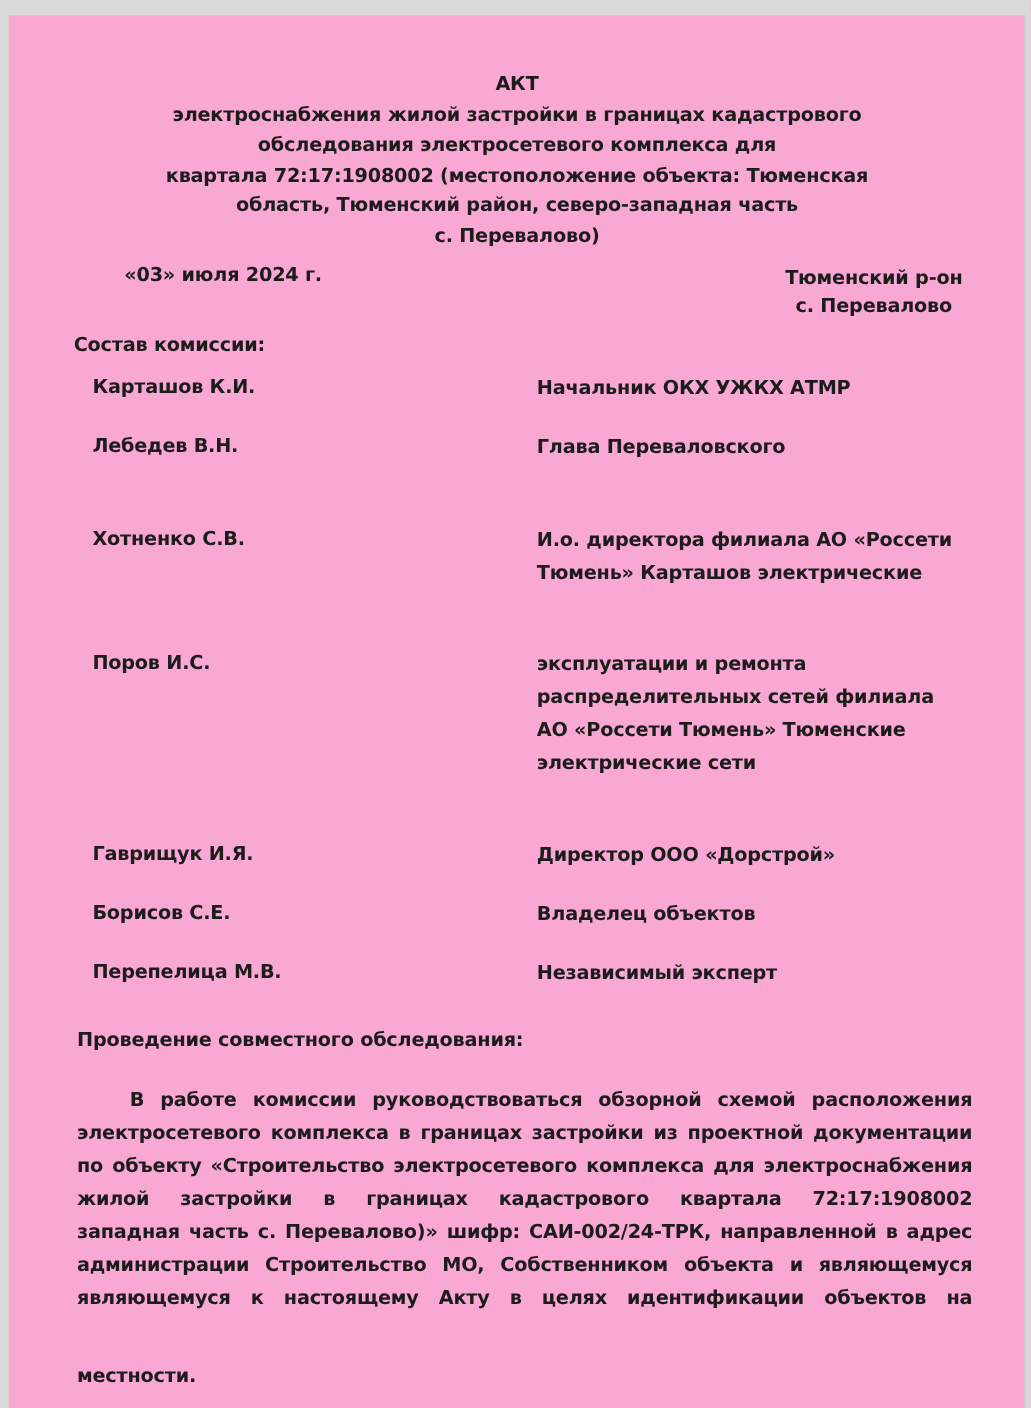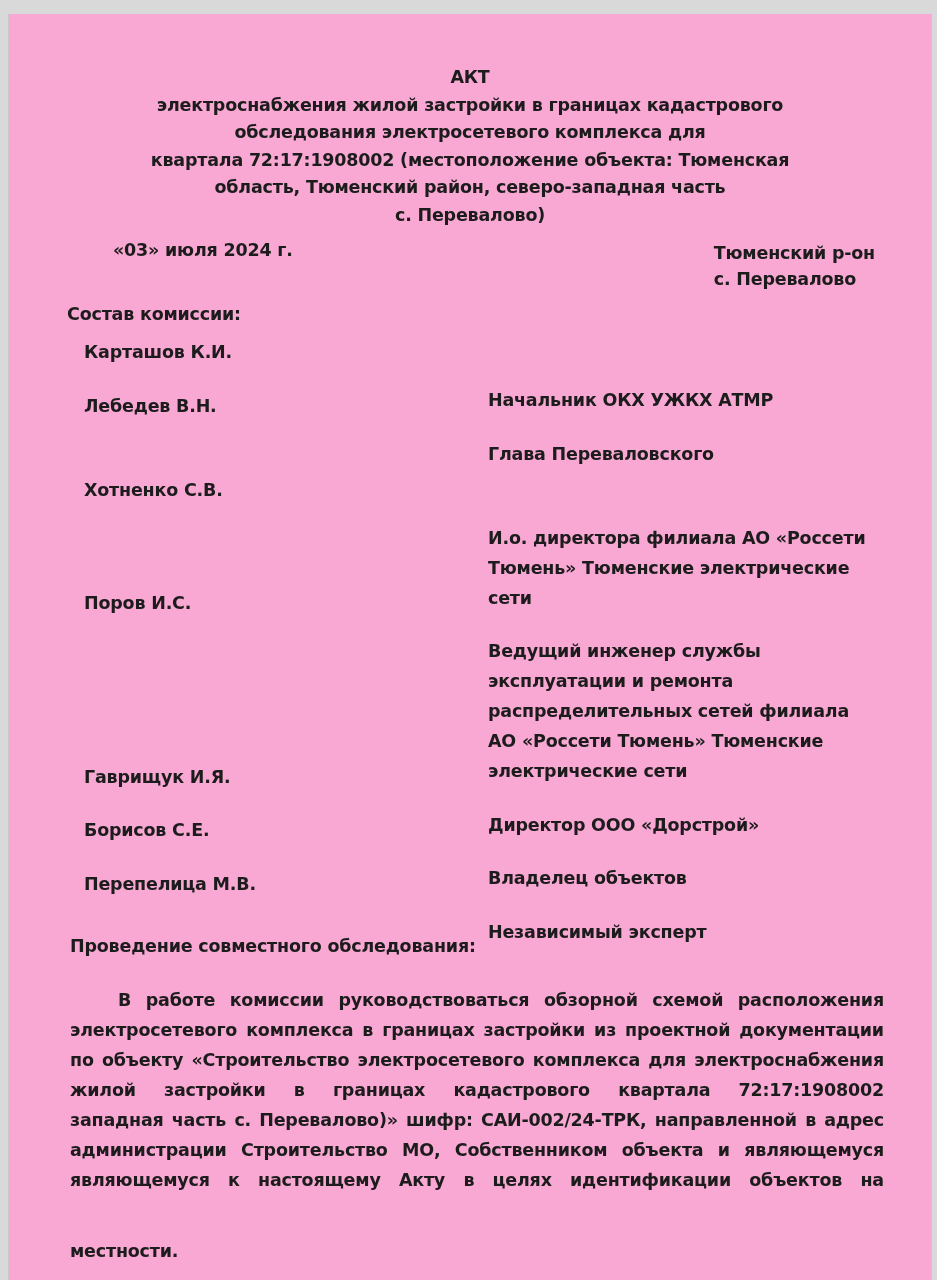--- a/index.html
+++ b/index.html
@@ -16,24 +16,24 @@
     border-left: 1px solid #c8c8c8; border-right: 1px solid #c8c8c8;
   }
   .title-block {
     position: absolute; left: 0; right: 0; top: 50px;
     text-align: center; font-weight: bold; font-size: 17.5px; line-height: 27.5px;
     letter-spacing: -0.2px;
   }
   .title-block div { white-space: nowrap; }
   .row-abs { position: absolute; font-weight: bold; font-size: 17.5px; white-space: nowrap; letter-spacing: -0.2px; }
   .date { left: 60px; top: 226px; margin-left: 44px; }
-  .place { right: 56px; top: 226px; text-align: left; line-height: 26px; }
+  .place { right: 56px; top: 226px; text-align: center; line-height: 26px; }
   .commission-heading { left: 58px; top: 290px; }
   .member-name { position: absolute; left: 75px; font-weight: bold; font-size: 17.5px; white-space: nowrap; letter-spacing: -0.2px; }
-  .member-role { position: absolute; left: 479px; width: 400px; font-weight: bold; font-size: 17.5px; line-height: 30px; letter-spacing: -0.2px; margin-top: 47px; }
+  .member-role { position: absolute; left: 479px; width: 400px; font-weight: bold; font-size: 17.5px; line-height: 30px; letter-spacing: -0.2px; }
   .member-role div { white-space: nowrap; }
   .inspection-heading { left: 61px; top: 922px; }
   .body-text {
     position: absolute; left: 61px; width: 814px; top: 971px;
     font-weight: bold; font-size: 17.5px; line-height: 30px; letter-spacing: -0.2px;
   }
   .body-text .line { text-align: justify; text-align-last: justify; white-space: nowrap; display: flex; justify-content: space-between; }
   .body-text .line.last { justify-content: flex-start; margin-top: 41px; }
   .body-text .line.indent { padding-left: 48px; }
 </style>
@@ -65,27 +65,25 @@
   </div>
 
   <div class="member-name" style="top:382px">Лебедев В.Н.</div>
   <div class="member-role" style="top:378px">
     <div>Глава Переваловского</div>
   </div>
 
   <div class="member-name" style="top:466px">Хотненко С.В.</div>
   <div class="member-role" style="top:462px">
     <div>И.о. директора филиала АО «Россети</div>
-    <div>Тюмень» Тюменские электрические</div>
-    <div>сети</div>
+    <div>Тюмень» Карташов электрические</div>
   </div>
 
   <div class="member-name" style="top:579px">Поров И.С.</div>
   <div class="member-role" style="top:575px">
-    <div>Ведущий инженер службы</div>
     <div>эксплуатации и ремонта</div>
     <div>распределительных сетей филиала</div>
     <div>АО «Россети Тюмень» Тюменские</div>
     <div>электрические сети</div>
   </div>
 
   <div class="member-name" style="top:753px">Гаврищук И.Я.</div>
   <div class="member-role" style="top:749px">
     <div>Директор ООО «Дорстрой»</div>
   </div>

